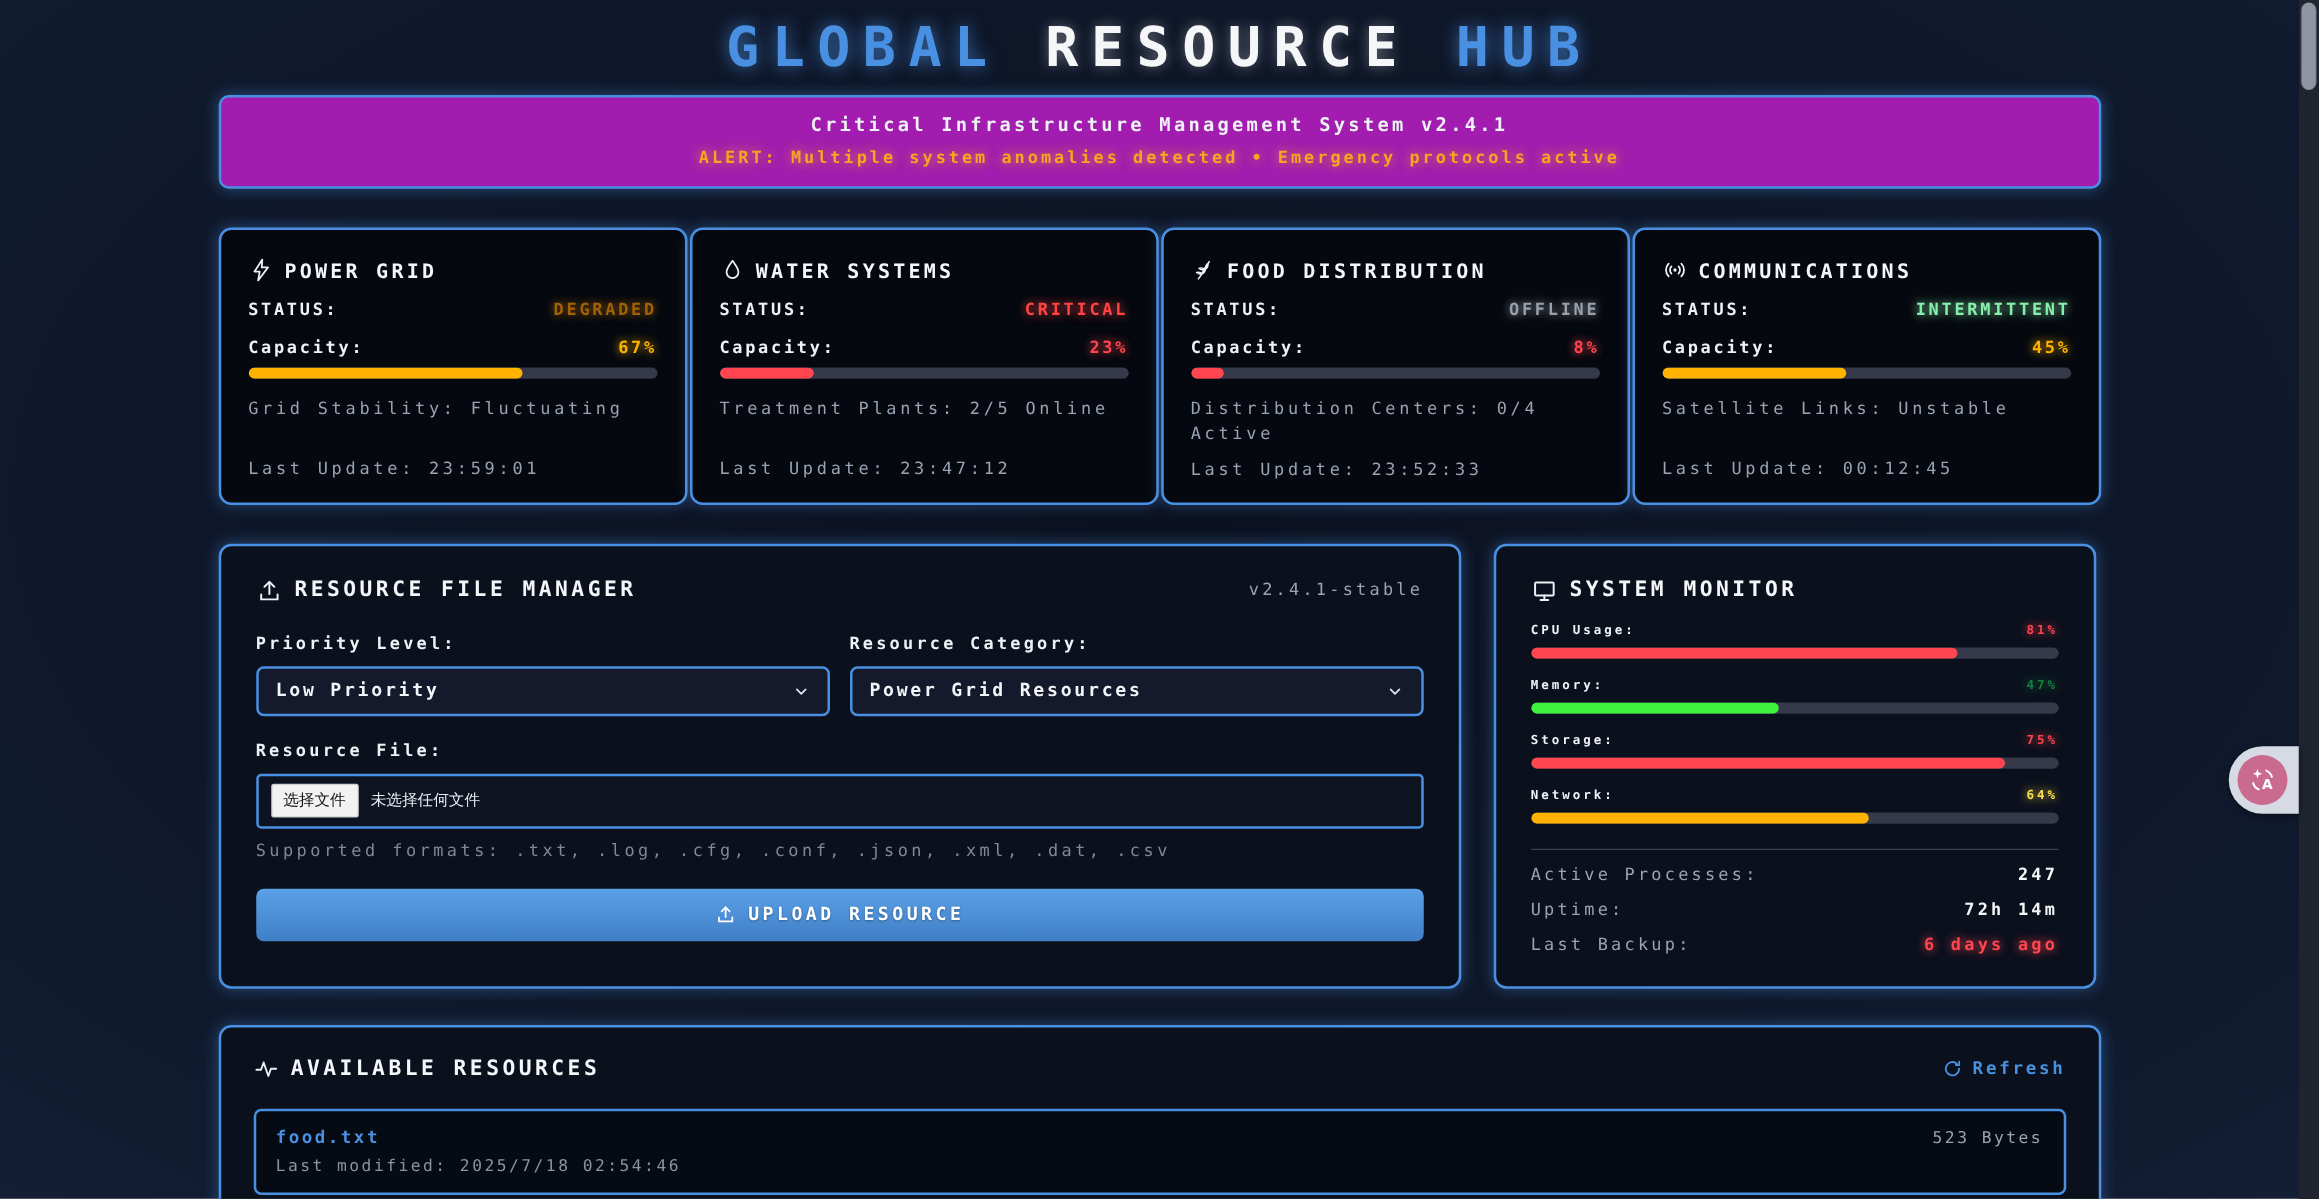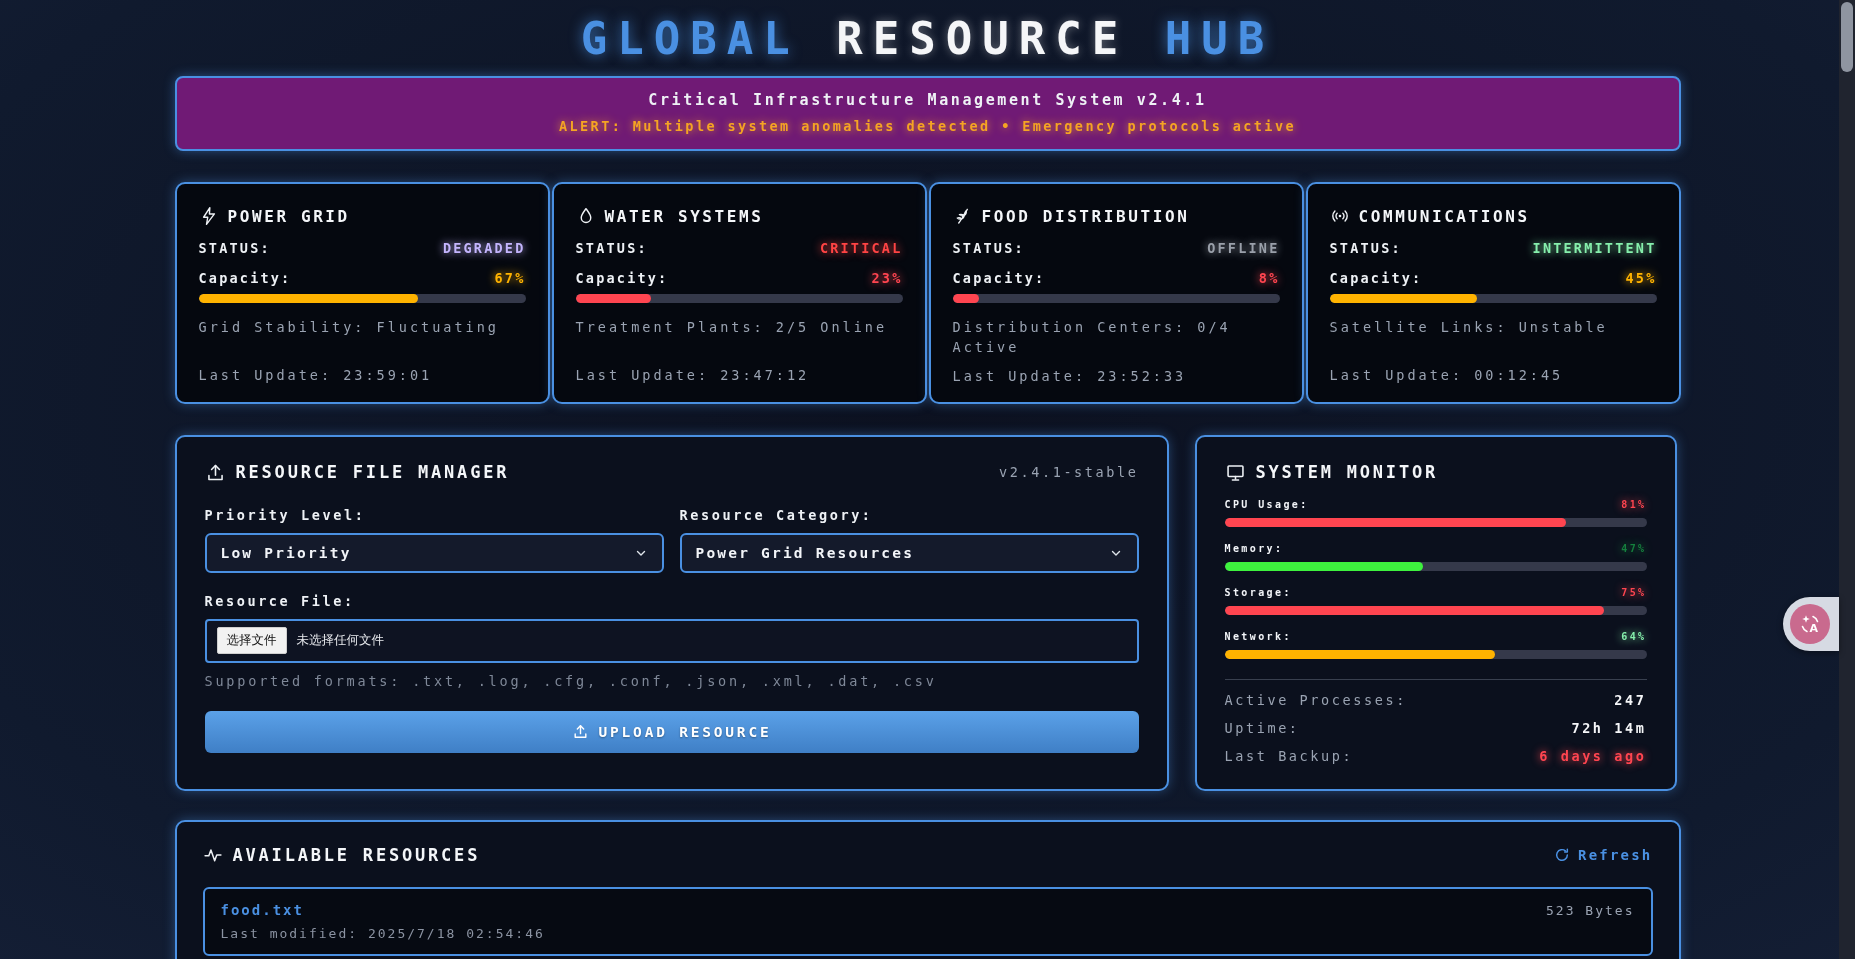--- a/index.html
+++ b/index.html
@@ -12,21 +12,21 @@
   }
   .container { width:1506px; margin:0 auto; padding-top:13px; }
 
   
   .main-title { text-align:center; font-size:44px; font-weight:800; letter-spacing:10px; white-space:nowrap; }
   .main-title .t-blue { color:#4a90e2; text-shadow:0 0 14px rgba(74,144,226,.75); }
   .main-title .t-white { color:#f5f6f8; text-shadow:0 0 10px rgba(255,255,255,.35); }
 
   
   .banner {
-    margin-top:12px; background:#701a75; border:2px solid #4a90e2; border-radius:8px;
+    margin-top:12px; background:#a21caf; border:2px solid #4a90e2; border-radius:8px;
     box-shadow:0 0 12px rgba(74,144,226,.45); padding:13px 20px 15px; text-align:center;
   }
   .banner-line1 { font-size:15px; font-weight:700; letter-spacing:2.6px; color:#eef1f5; }
   .banner-alert { margin-top:9px; font-size:13.5px; font-weight:700; letter-spacing:2.4px;
     color:#f5a423; text-shadow:0 0 9px rgba(245,164,35,.9); }
 
   
   .cards { margin-top:31px; display:grid; grid-template-columns:repeat(4,1fr); gap:2px; }
   .card {
     background:#05080f; border:2px solid #4a90e2; border-radius:10px;
@@ -135,21 +135,21 @@
       <div class="card-title">
         <span class="icon">
           <svg width="20" height="20" viewBox="0 0 24 24" fill="none" stroke="#eef1f5" stroke-width="1.7" stroke-linejoin="round">
               <path d="M13 2 L5.5 13.5 h5 L9 22 L18.5 9.5 h-6 Z"></path>
             </svg>
         </span>
         <span>POWER GRID</span>
       </div>
       <div class="kv">
         <span class="k">STATUS:</span>
-        <span class="glow" style="color: #c4b5fd;">DEGRADED</span>
+        <span class="glow" style="color: #a16207;">DEGRADED</span>
       </div>
       <div class="kv">
         <span class="k">Capacity:</span>
         <span class="glow" style="color: rgb(255, 179, 0);">67%</span>
       </div>
       <div class="bar">
         <div class="fill" style="width: 67%; background: rgb(255, 179, 0);"></div>
       </div>
       <div class="detail">Grid Stability: Fluctuating</div>
       <div class="last-update">Last Update: 23:59:01</div>
@@ -336,21 +336,21 @@
           <span class="k">Storage:</span>
           <span class="glow" style="color: rgb(255, 69, 80);">75%</span>
         </div>
         <div class="bar">
           <div class="fill" style="width: 90%; background: rgb(255, 69, 80);"></div>
         </div>
       </div>
       <div class="metric">
         <div class="row">
           <span class="k">Network:</span>
-          <span class="glow" style="color: #86efac;">64%</span>
+          <span class="glow" style="color: #fde047;">64%</span>
         </div>
         <div class="bar">
           <div class="fill" style="width: 64%; background: rgb(255, 179, 0);"></div>
         </div>
       </div>
 
       <div class="divider"></div>
 
       <div class="stat-row">
         <span class="k">Active Processes:</span>

